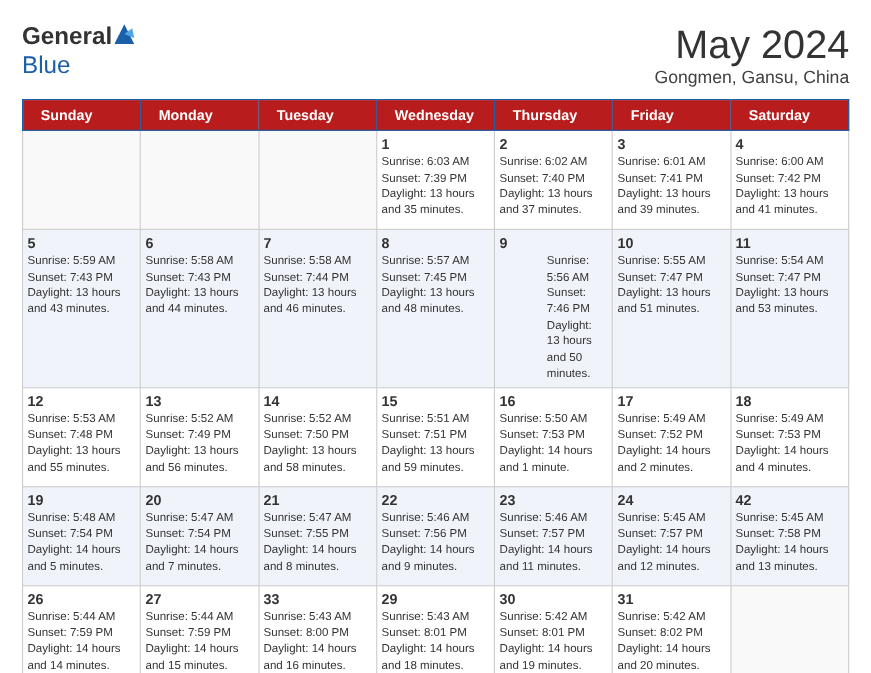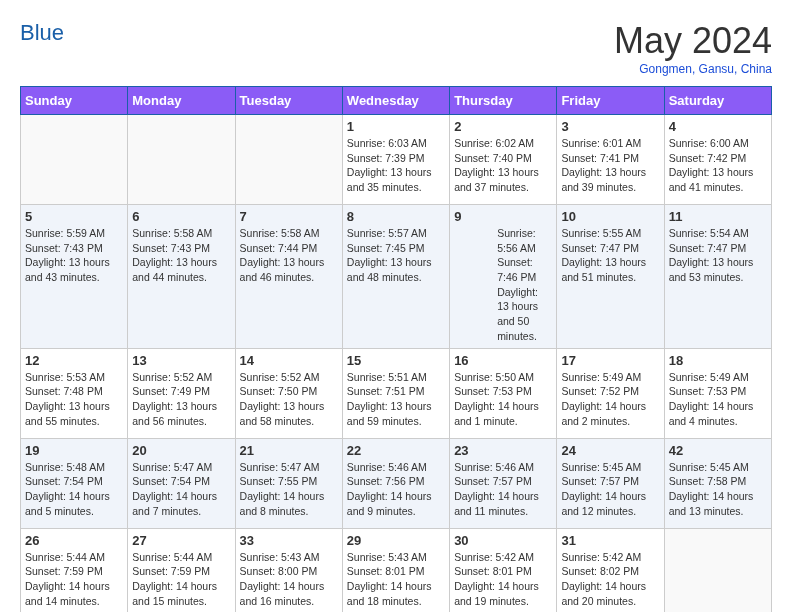--- a/index.html
+++ b/index.html
@@ -43,32 +43,32 @@
     }
     .title-block {
       text-align: right;
     }
     .month-year {
       font-size: 36px;
       font-weight: normal;
       color: #333;
     }
     .location {
-      font-size: 12px;
-      color: #1d4ed8;
+      font-size: 16px;
+      color: #404040;
     }
     .calendar {
       width: 100%;
       border-collapse: collapse;
       font-size: 11px;
     }
     .calendar thead th {
-      background-color: #8b5cf6;
+      background-color: #b91c1c;
       color: #fff;
-      padding: 6px 4px;
+      padding: 6px 16px;
       text-align: left;
       font-size: 13px;
       font-weight: bold;
       border: 1px solid #1a5fa8;
     }
     .calendar tbody td {
       border: 1px solid #ccc;
       vertical-align: top;
       padding: 4px;
       width: 107px;
@@ -91,20 +91,27 @@
     }
     .empty-cell {
       background: #f9f9f9 !important;
     }
   </style>
 </head>
 <body>
 
 <div class="header">
   <div class="logo">
+    <div class="logo-text">
+      <span class="logo-general">General</span>
+      <svg class="logo-icon" viewBox="0 0 20 20">
+        <polygon points="0,20 10,0 20,20" fill="#1a5fa8"></polygon>
+        <polygon points="10,10 18,4 20,14" fill="#4da6e8"></polygon>
+      </svg>
+    </div>
     <span class="logo-blue">Blue</span>
   </div>
   <div class="title-block">
     <div class="month-year">May 2024</div>
     <div class="location">Gongmen, Gansu, China</div>
   </div>
 </div>
 
 <table class="calendar">
   <thead>

